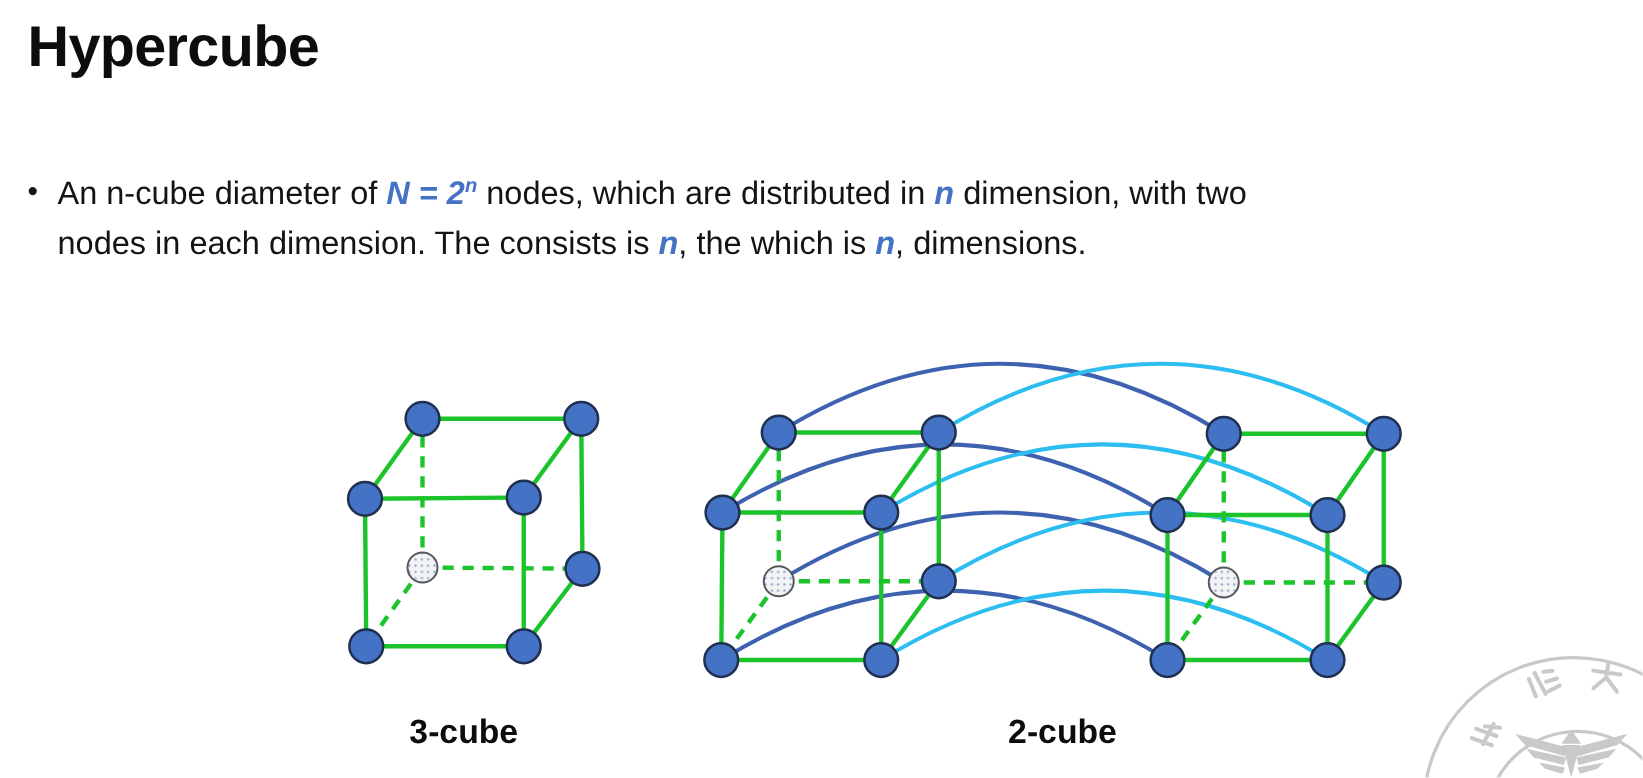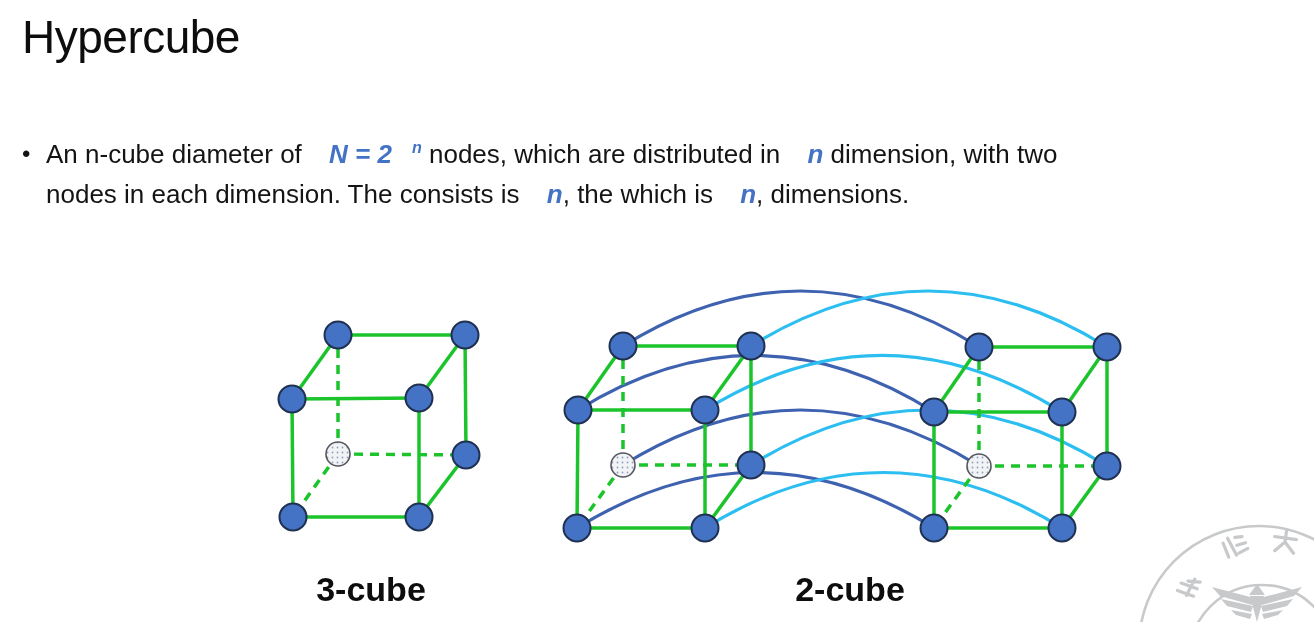--- a/index.html
+++ b/index.html
@@ -6,36 +6,36 @@
   body{
     width:1314px;height:622px;
     background:#ffffff;
     overflow:hidden;
     position:relative;
     font-family:"Liberation Sans", sans-serif;
     color:#111;
   }
   .title{
     position:absolute;left:22px;top:10px;
-    font-size:46px;font-weight:400;color:#0d0d0d;
+    font-size:46px;font-weight:700;color:#0d0d0d;
     letter-spacing:-0.5px;
   }
   .bullet-row{
     position:absolute;left:22px;top:134px;width:1268px;
     font-size:26px;line-height:40px;color:#141414;
     display:flex;
   }
   .bullet-marker{flex:0 0 24px;font-size:24px;}
   .bullet-text{flex:1;}
-  .em{color:#4472C4;font-weight:700;font-style:italic;margin-left:20px;}
+  .em{color:#4472C4;font-weight:700;font-style:italic;}
   sup.em{font-size:0.62em;line-height:0;}
   .diagram-svg{position:absolute;left:0;top:0;}
   .cube-label{
     position:absolute;top:570px;transform:translateX(-50%);
-    font-size:34px;font-weight:700;color:#0d0d0d;white-space:nowrap;
+    font-size:27px;font-weight:700;color:#0d0d0d;white-space:nowrap;
   }
   #label3{left:371px;}
   #label4{left:850px;}
   .logo-svg{position:absolute;left:1140px;top:500px;}
 </style>
 </head>
 <body>
 
 <div class="title">Hypercube</div>
 

